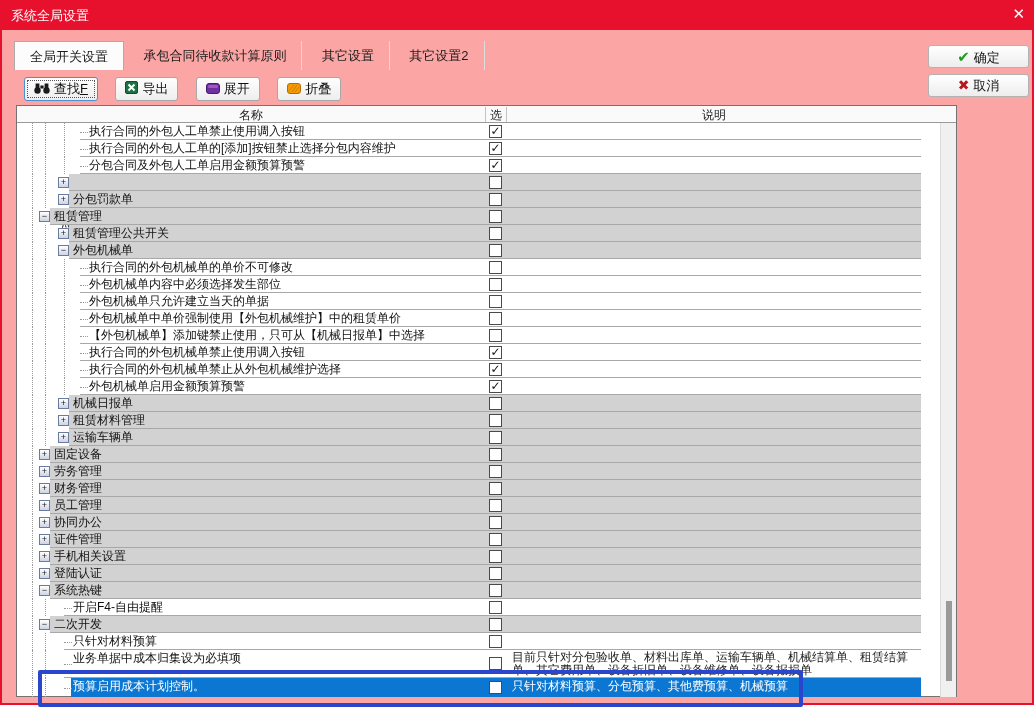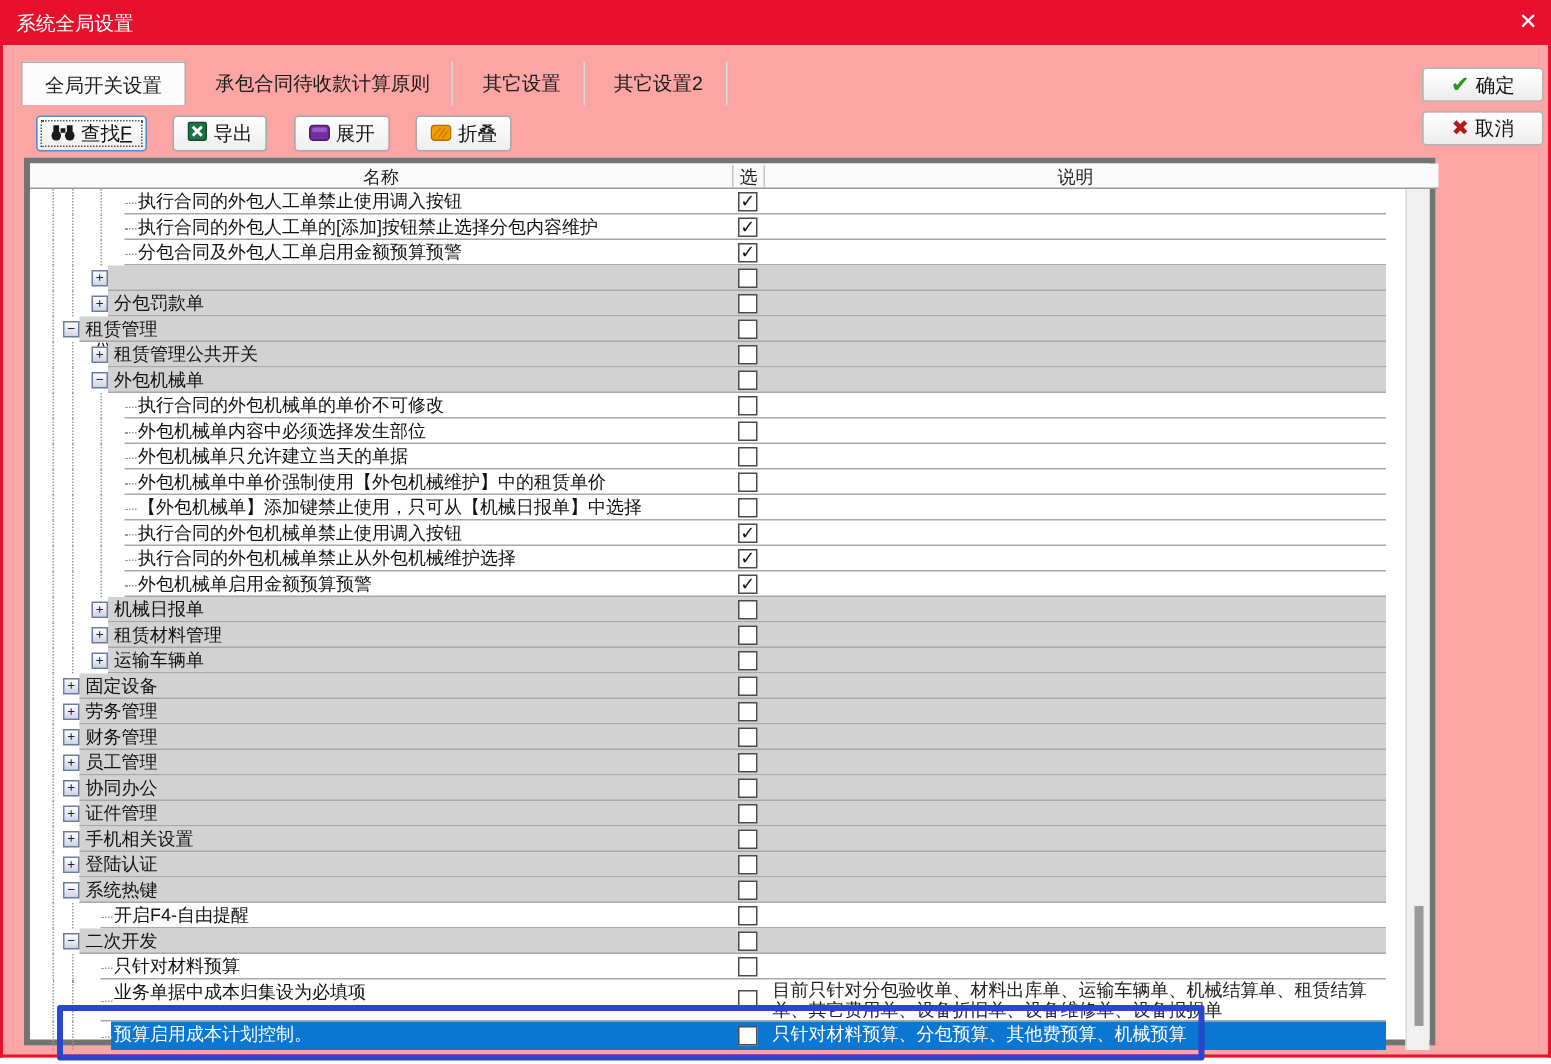--- a/index.html
+++ b/index.html
@@ -16,27 +16,27 @@
          vertical-align:top; border-right:1px solid #dcdcdc; }
   .tab.active { background:#fcfcfc; border:1px solid #ababab; border-bottom:none; border-right:1px solid #ababab; }
   
   .toolbar { position:absolute; left:22px; top:77px; height:25px; }
   .tbtn { display:inline-block; height:24px; line-height:22px; padding:0 9px; margin-right:13px; font-size:13px;
           background:linear-gradient(#fefefe,#eeeeee); border:1px solid #a8a8a8; border-radius:3px; color:#111; }
   .tbtn .ic { display:inline-block; vertical-align:-1px; margin-right:4px; }
   .tbtn.focus { border-color:#4d90d0; outline:1px dotted #555; outline-offset:-4px; }
   .tbtn .hk { text-decoration:underline; }
   
-  .okbtn,.cancelbtn { position:absolute; right:3px; width:81px; height:23px; line-height:21px; text-align:center;
+  .okbtn,.cancelbtn { position:absolute; right:3px; width:101px; height:23px; line-height:21px; text-align:center;
           background:linear-gradient(#ffffff,#ededed); border:1px solid #b3b3b3; border-radius:3px; font-size:13px; color:#111; }
   .okbtn { top:45px; } .cancelbtn { top:74px; }
   .okbtn .g { color:#1f9a1f; font-weight:bold; font-size:15px; margin-right:4px; }
   .cancelbtn .r { color:#b51a1a; font-weight:bold; font-size:14px; margin-right:4px; }
   
-  .grid { position:absolute; left:14px; top:105px; width:941px; height:592px; background:#ffffff; border:4px solid #737373; }
+  .grid { position:absolute; left:14px; top:105px; width:941px; height:592px; background:#ffffff; border:1px solid #737373; }
   .ghead { position:absolute; left:0; top:0; width:939px; height:17px; background:#fafafa; border-bottom:1px solid #9a9a9a; font-size:12px; color:#222; }
   .ghead .hc { position:absolute; top:1px; text-align:center; }
   .hc-name { left:0; width:468px; }
   .hc-check { left:468px; width:22px; border-left:1px solid #c3c3c3; border-right:1px solid #c3c3c3; height:15px; }
   .hc-desc { left:491px; width:412px; }
   .gbody { position:absolute; left:0; top:17px; width:923px; height:574px; overflow:hidden; }
   .gscroll { position:absolute; right:0; top:17px; width:16px; height:574px; background:#f0f0f0; border-left:1px solid #dcdcdc; }
   .gscroll .thumb { position:absolute; left:5px; top:478px; width:6px; height:80px; background:#9a9a9a; }
   .row { position:relative; width:923px; }
   .row .strip { position:absolute; top:0; bottom:0; right:19px; border-bottom:1px solid #a8a8a8; }

